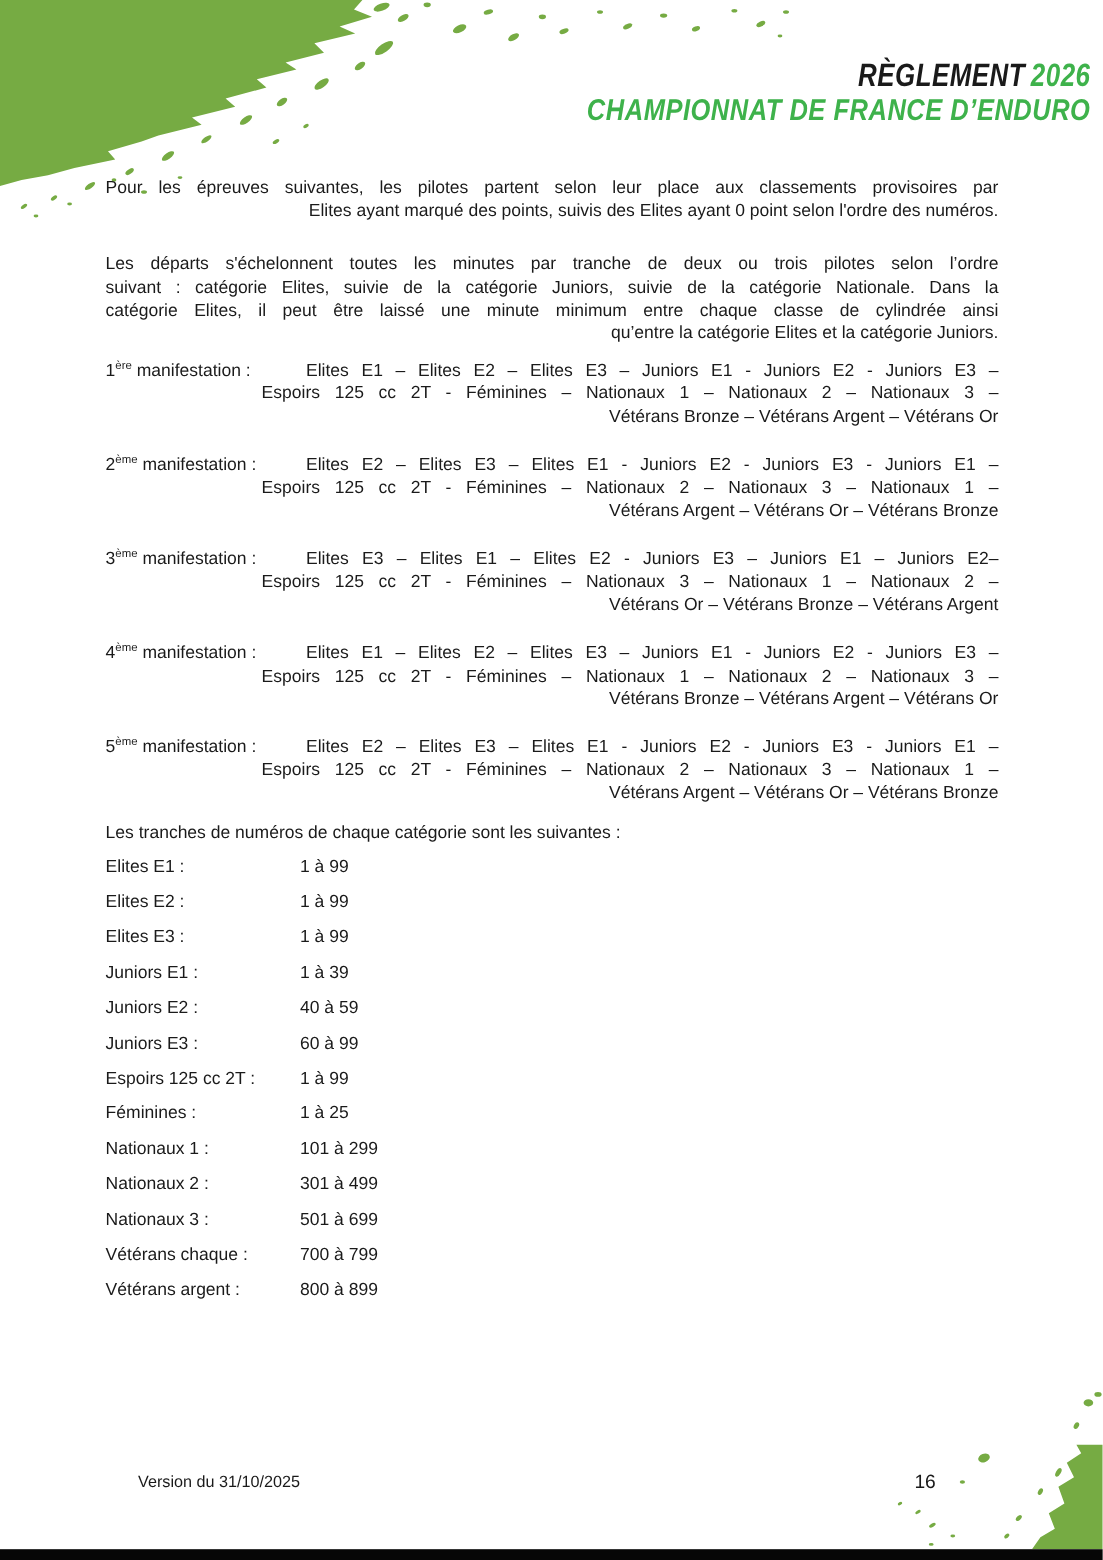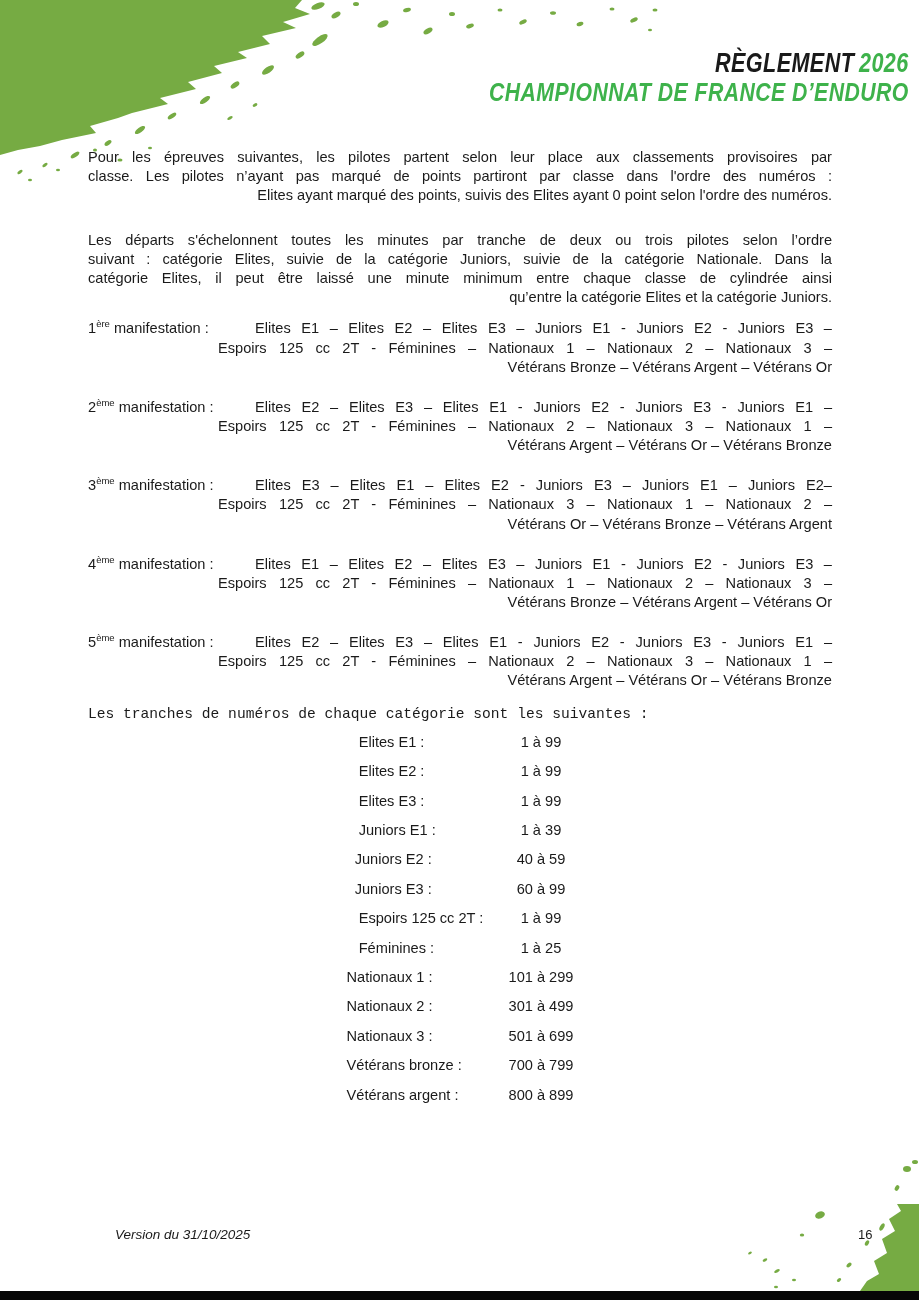--- a/index.html
+++ b/index.html
@@ -30,27 +30,27 @@
   .para2{margin-bottom:12px;}
 
   .manif{margin-bottom:20.8px;}
   .m-first{display:flex;}
   .m-label{width:167px;flex:0 0 167px;white-space:nowrap;}
   .m-label sup{font-size:9.5px;line-height:0;}
   .m-first .ln{flex:1;}
   .m-cont{margin-left:130px;}
   .manif5{margin-bottom:14px;}
 
-  .tranches-intro{margin-bottom:9px;font-family:Liberation Mono, monospace;}
-  .trow{display:flex;margin-bottom:10.2px;justify-content:center;}
+  .tranches-intro{margin-bottom:9px;}
+  .trow{display:flex;margin-bottom:10.2px;}
   .tlabel{width:162px;flex:0 0 162px;}
 
   
-  .footer-version{position:absolute;left:115px;top:1227px;font-size:13.5px;font-style:italic;}
-  .footer-page{position:absolute;left:858px;top:1227px;font-size:13px;}
+  .footer-version{position:absolute;left:115px;top:1227px;font-size:13.5px;}
+  .footer-page{position:absolute;left:762px;top:1227px;font-size:16px;}
 </style>
 </head>
 <body>
 
 <div class="page">
 
   <svg class="brush-tl" width="680" height="190" viewBox="0 0 680 190" aria-hidden="true">
     <g fill="#76ab43">
       <path d="M0,0 L302,0 L295,8 L310,14 L283,22 L296,28 L262,36 L270,44 L238,52 L247,58 L214,66 L222,73 L188,82 L196,89 L160,98 L168,104 L132,113 L118,118 L90,126 L96,133 L62,140 L40,146 L18,150 L0,155 Z"></path>
       <ellipse cx="318" cy="6" rx="7" ry="3" transform="rotate(-20 318 6)"></ellipse>
@@ -92,21 +92,20 @@
 
   <div class="logo">
     <div class="logo1"><span>RÈGLEMENT</span><span class="yr">2026</span></div>
     <div class="logo2">CHAMPIONNAT DE FRANCE D’ENDURO</div>
   </div>
 
   <div class="content">
 
     <div class="para1">
       <div class="ln jl">Pour les épreuves suivantes, les pilotes partent selon leur place aux classements provisoires par</div>
-      <div class="ln jl">classe. Les pilotes n’ayant pas marqué de points partiront par classe dans l'ordre des numéros :</div>
       <div class="ln">Elites ayant marqué des points, suivis des Elites ayant 0 point selon l'ordre des numéros.</div>
     </div>
 
     <div class="para2">
       <div class="ln jl">Les départs s'échelonnent toutes les minutes par tranche de deux ou trois pilotes selon l’ordre</div>
       <div class="ln jl">suivant : catégorie Elites, suivie de la catégorie Juniors, suivie de la catégorie Nationale. Dans la</div>
       <div class="ln jl">catégorie Elites, il peut être laissé une minute minimum entre chaque classe de cylindrée ainsi</div>
       <div class="ln">qu’entre la catégorie Elites et la catégorie Juniors.</div>
     </div>
 
@@ -196,21 +195,21 @@
         </div>
       <div class="trow">
           <div class="tlabel">Nationaux 2 :</div>
           <div class="tvalue">301 à 499</div>
         </div>
       <div class="trow">
           <div class="tlabel">Nationaux 3 :</div>
           <div class="tvalue">501 à 699</div>
         </div>
       <div class="trow">
-          <div class="tlabel">Vétérans bronze :</div>
+          <div class="tlabel">Vétérans chaque :</div>
           <div class="tvalue">700 à 799</div>
         </div>
       <div class="trow">
           <div class="tlabel">Vétérans argent :</div>
           <div class="tvalue">800 à 899</div>
         </div>
     </div>
 
   </div>
 

